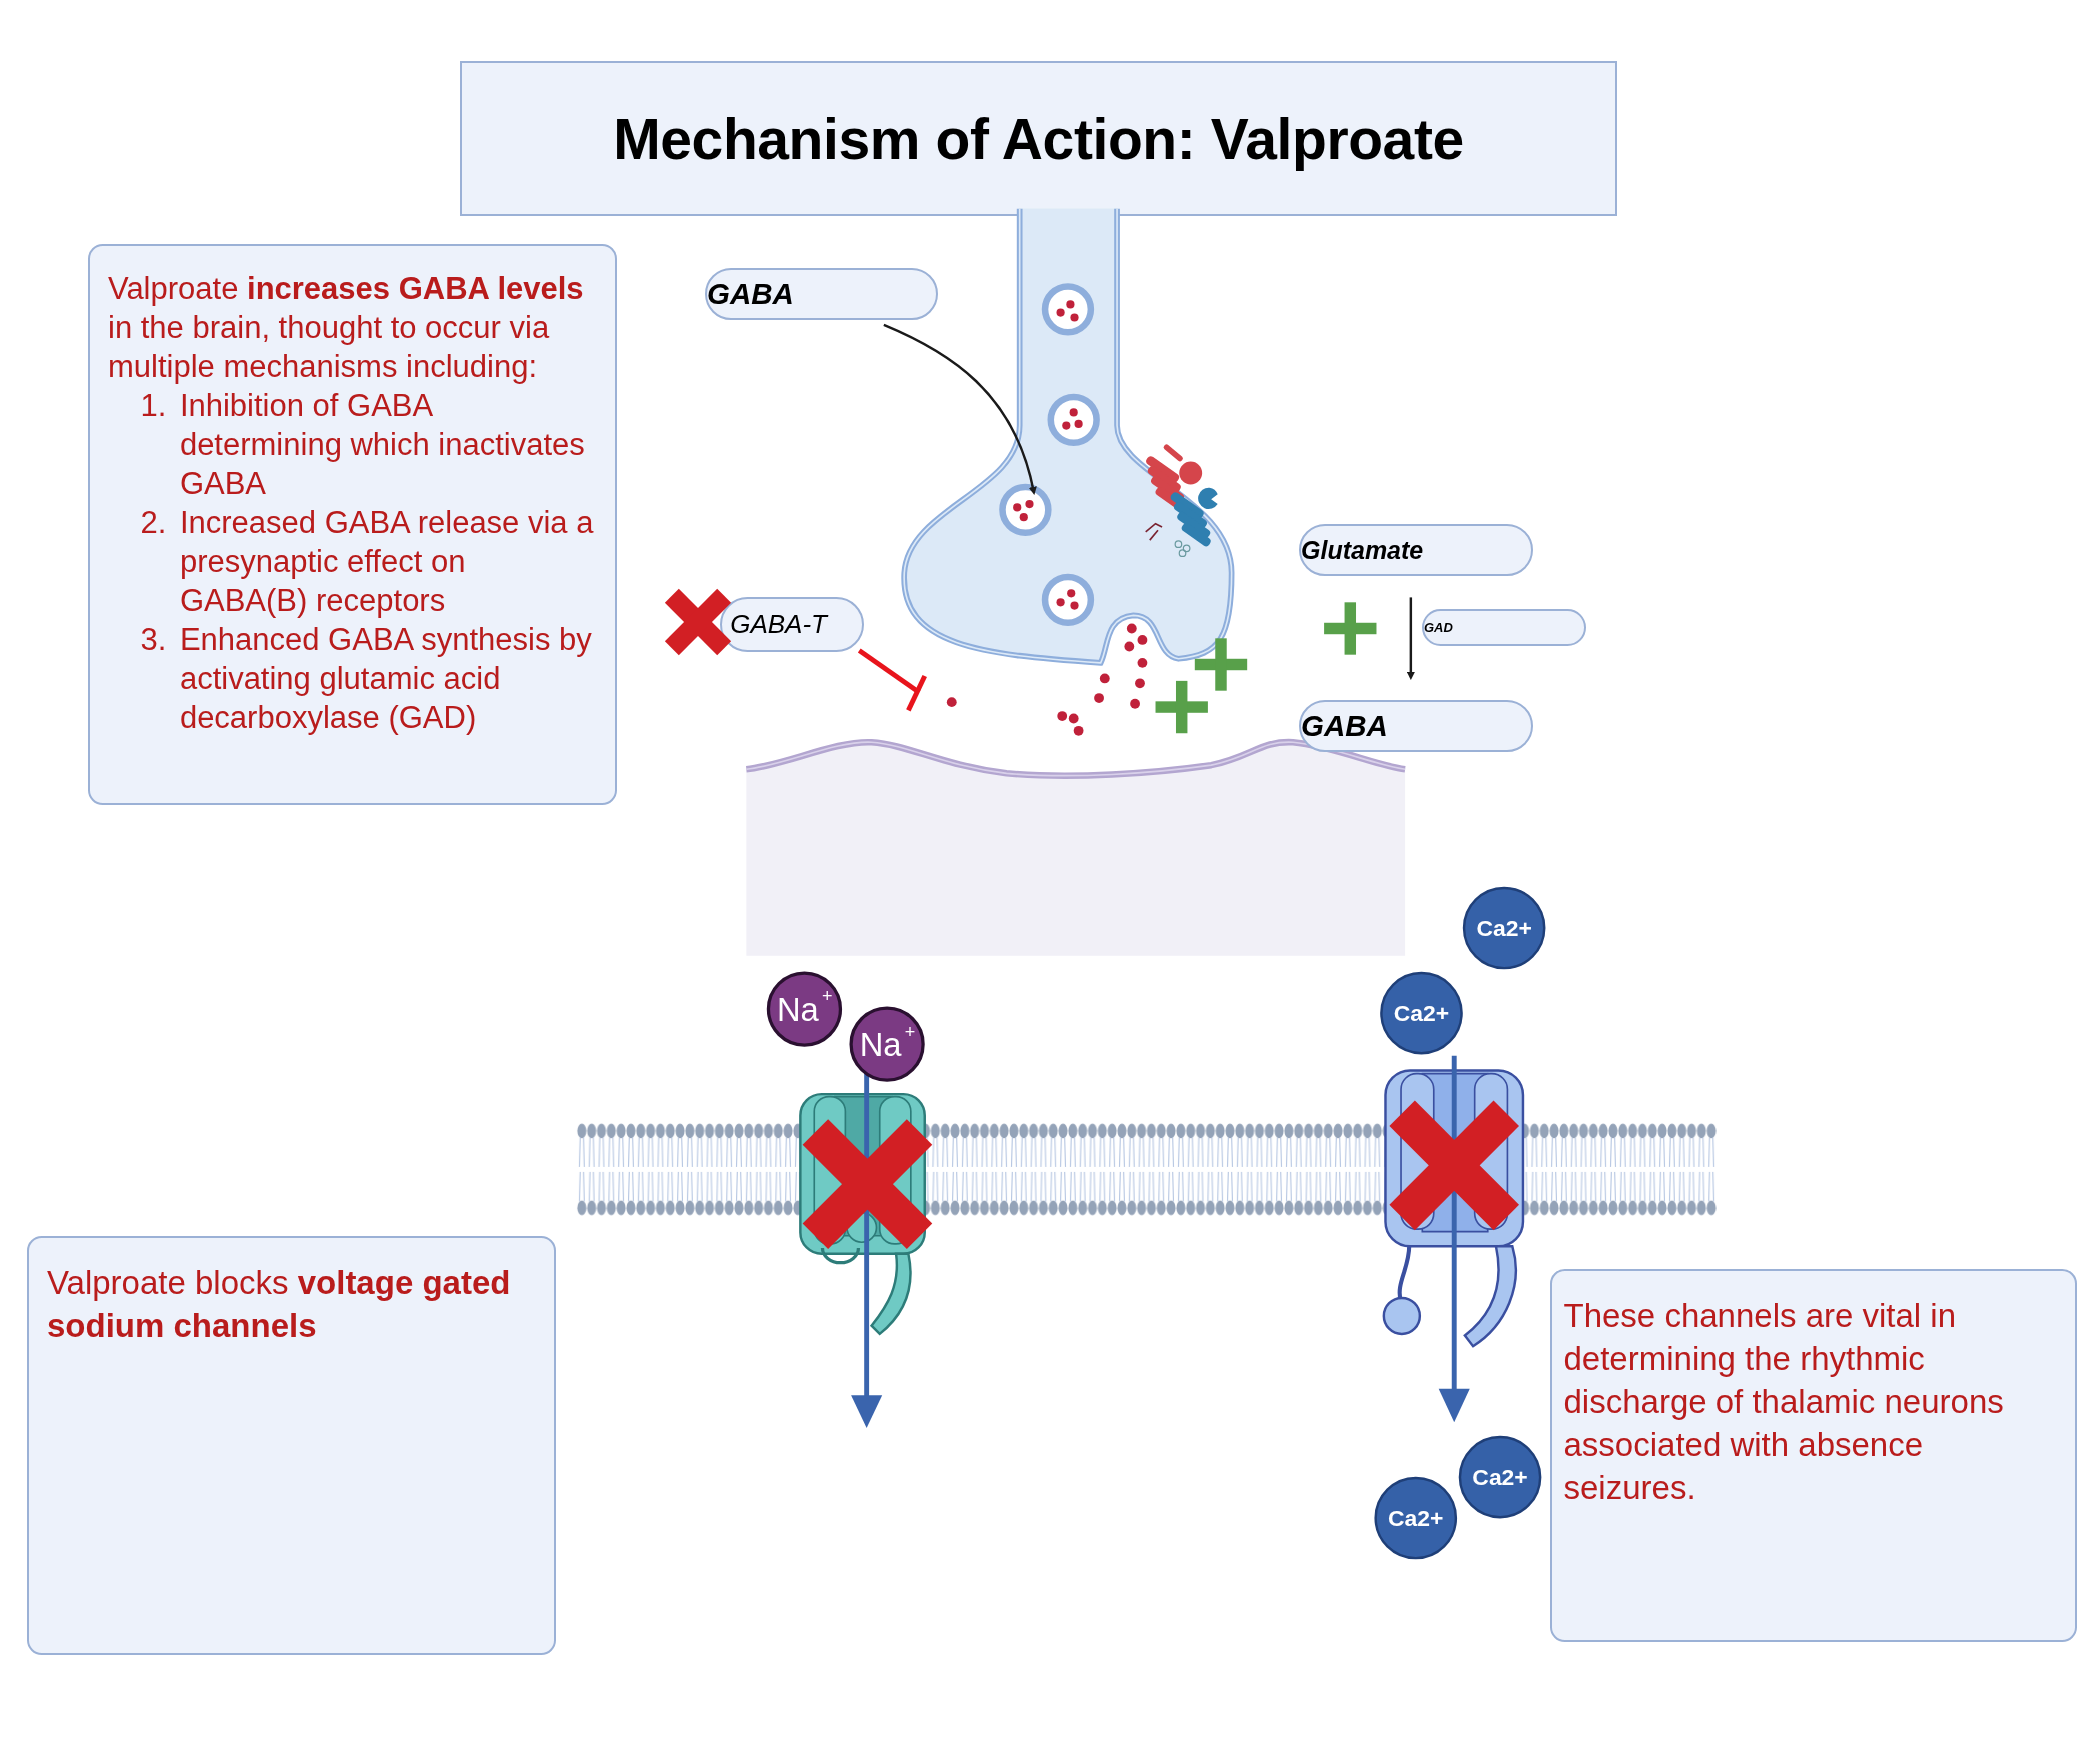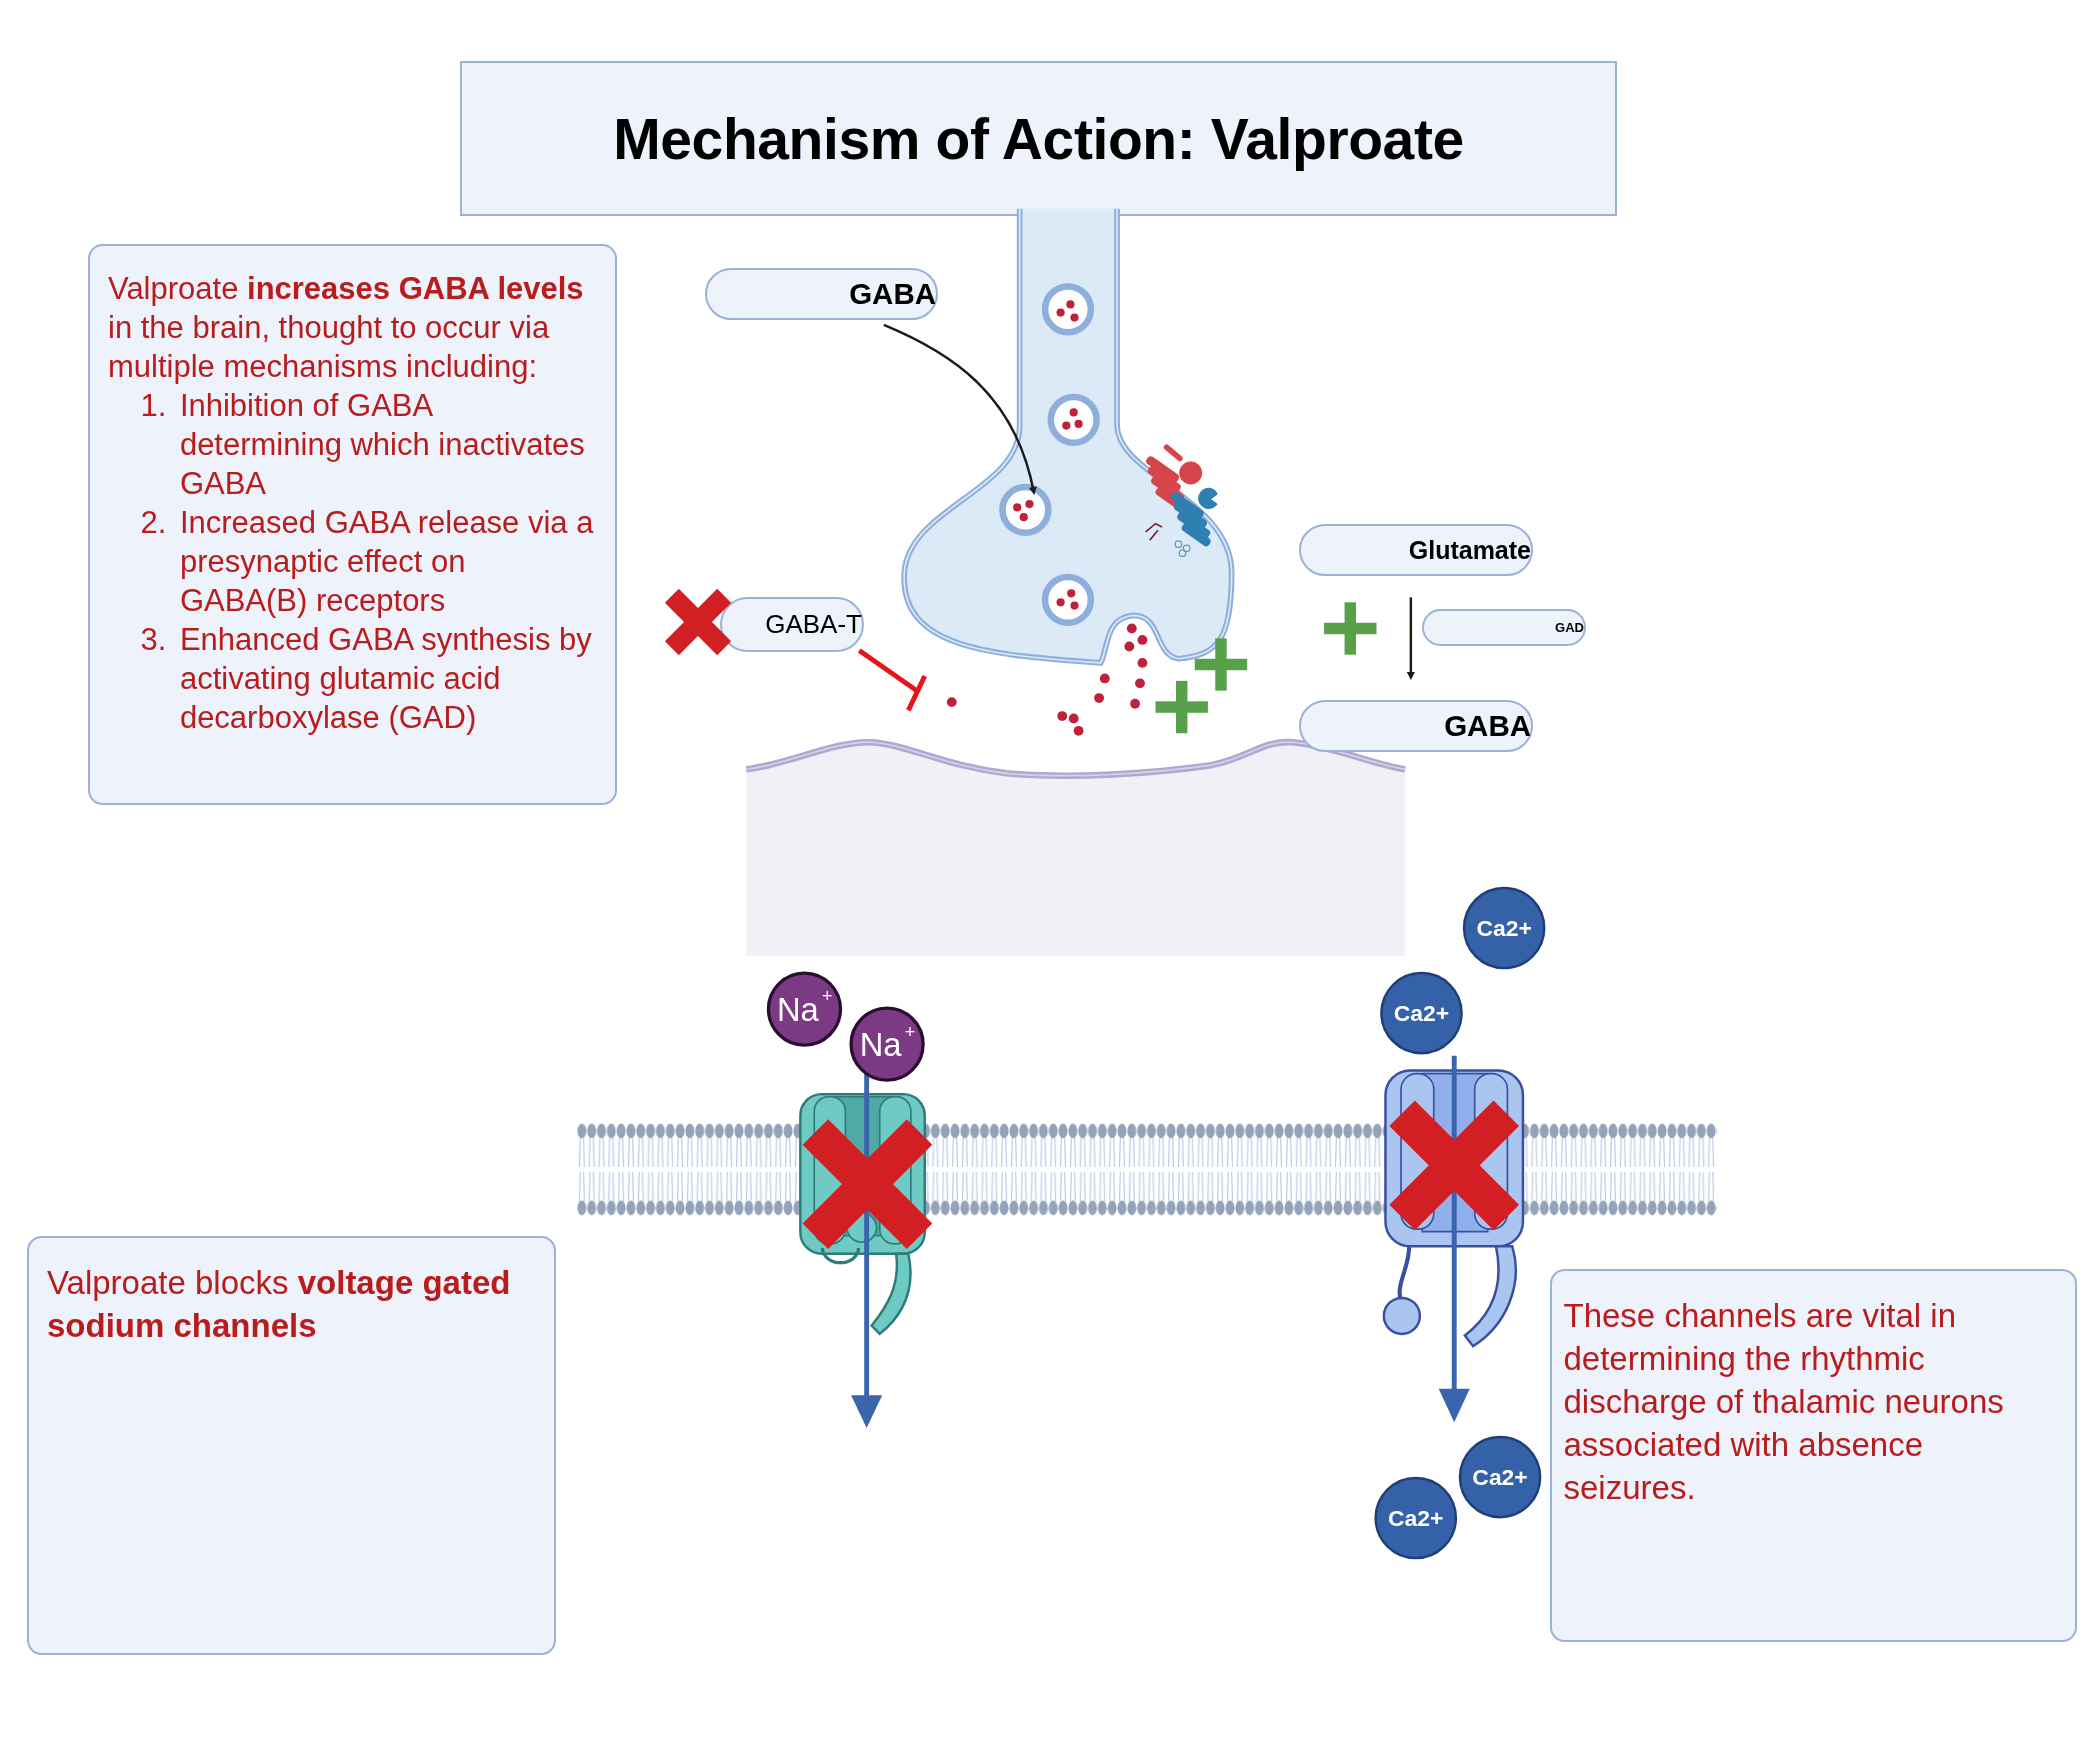--- a/index.html
+++ b/index.html
@@ -7,21 +7,21 @@
   .abs { position:absolute; }
   .title-box { left:460px; top:37px; width:1157px; height:155px; background:#edf2fb; border:2.5px solid #9bb1d6; box-sizing:border-box; display:flex; align-items:center; justify-content:center;margin-top:24px; }
   .title-box h1 { margin:0; font-size:57px; font-weight:bold; letter-spacing:-0.4px; color:#000; }
   .note { background:#edf2fb; border:2.5px solid #9bb1d6; border-radius:14.7px; box-sizing:border-box; font-size:31px; line-height:39px; color:#b91c1c; padding:23px 16.4px 16.4px 18px; }
   .note b { font-weight:bold; }
   .note ol { margin:0; padding-left:67px; }
   .note ol li { padding-left:4.9px; }
   #box-gaba { left:88px; top:244px; width:529px; height:561px; }
   #box-na { left:27px; top:1236px; width:529px; height:419px; }
   #box-ca { left:1550px; top:1269px; width:527px; height:373px; padding-left:11.5px; }
-  .pill { background:#edf2fb; border:2.5px solid #9bb1d6; border-radius:33px; box-sizing:border-box; display:flex; align-items:center; justify-content:flex-end; font-weight:bold; color:#000; }
+  .pill { background:#edf2fb; border:2.5px solid #9bb1d6; border-radius:33px; box-sizing:border-box; display:flex; align-items:center; justify-content:flex-start; font-weight:bold; color:#000;font-style:italic; }
   svg.scene { position:absolute; left:0; top:0; }
   .ion-label { font-family:"Liberation Sans", sans-serif; }
 </style>
 </head>
 <body>
 
 <div class="abs title-box">
   <h1>Mechanism of Action: Valproate</h1>
 </div>
 

